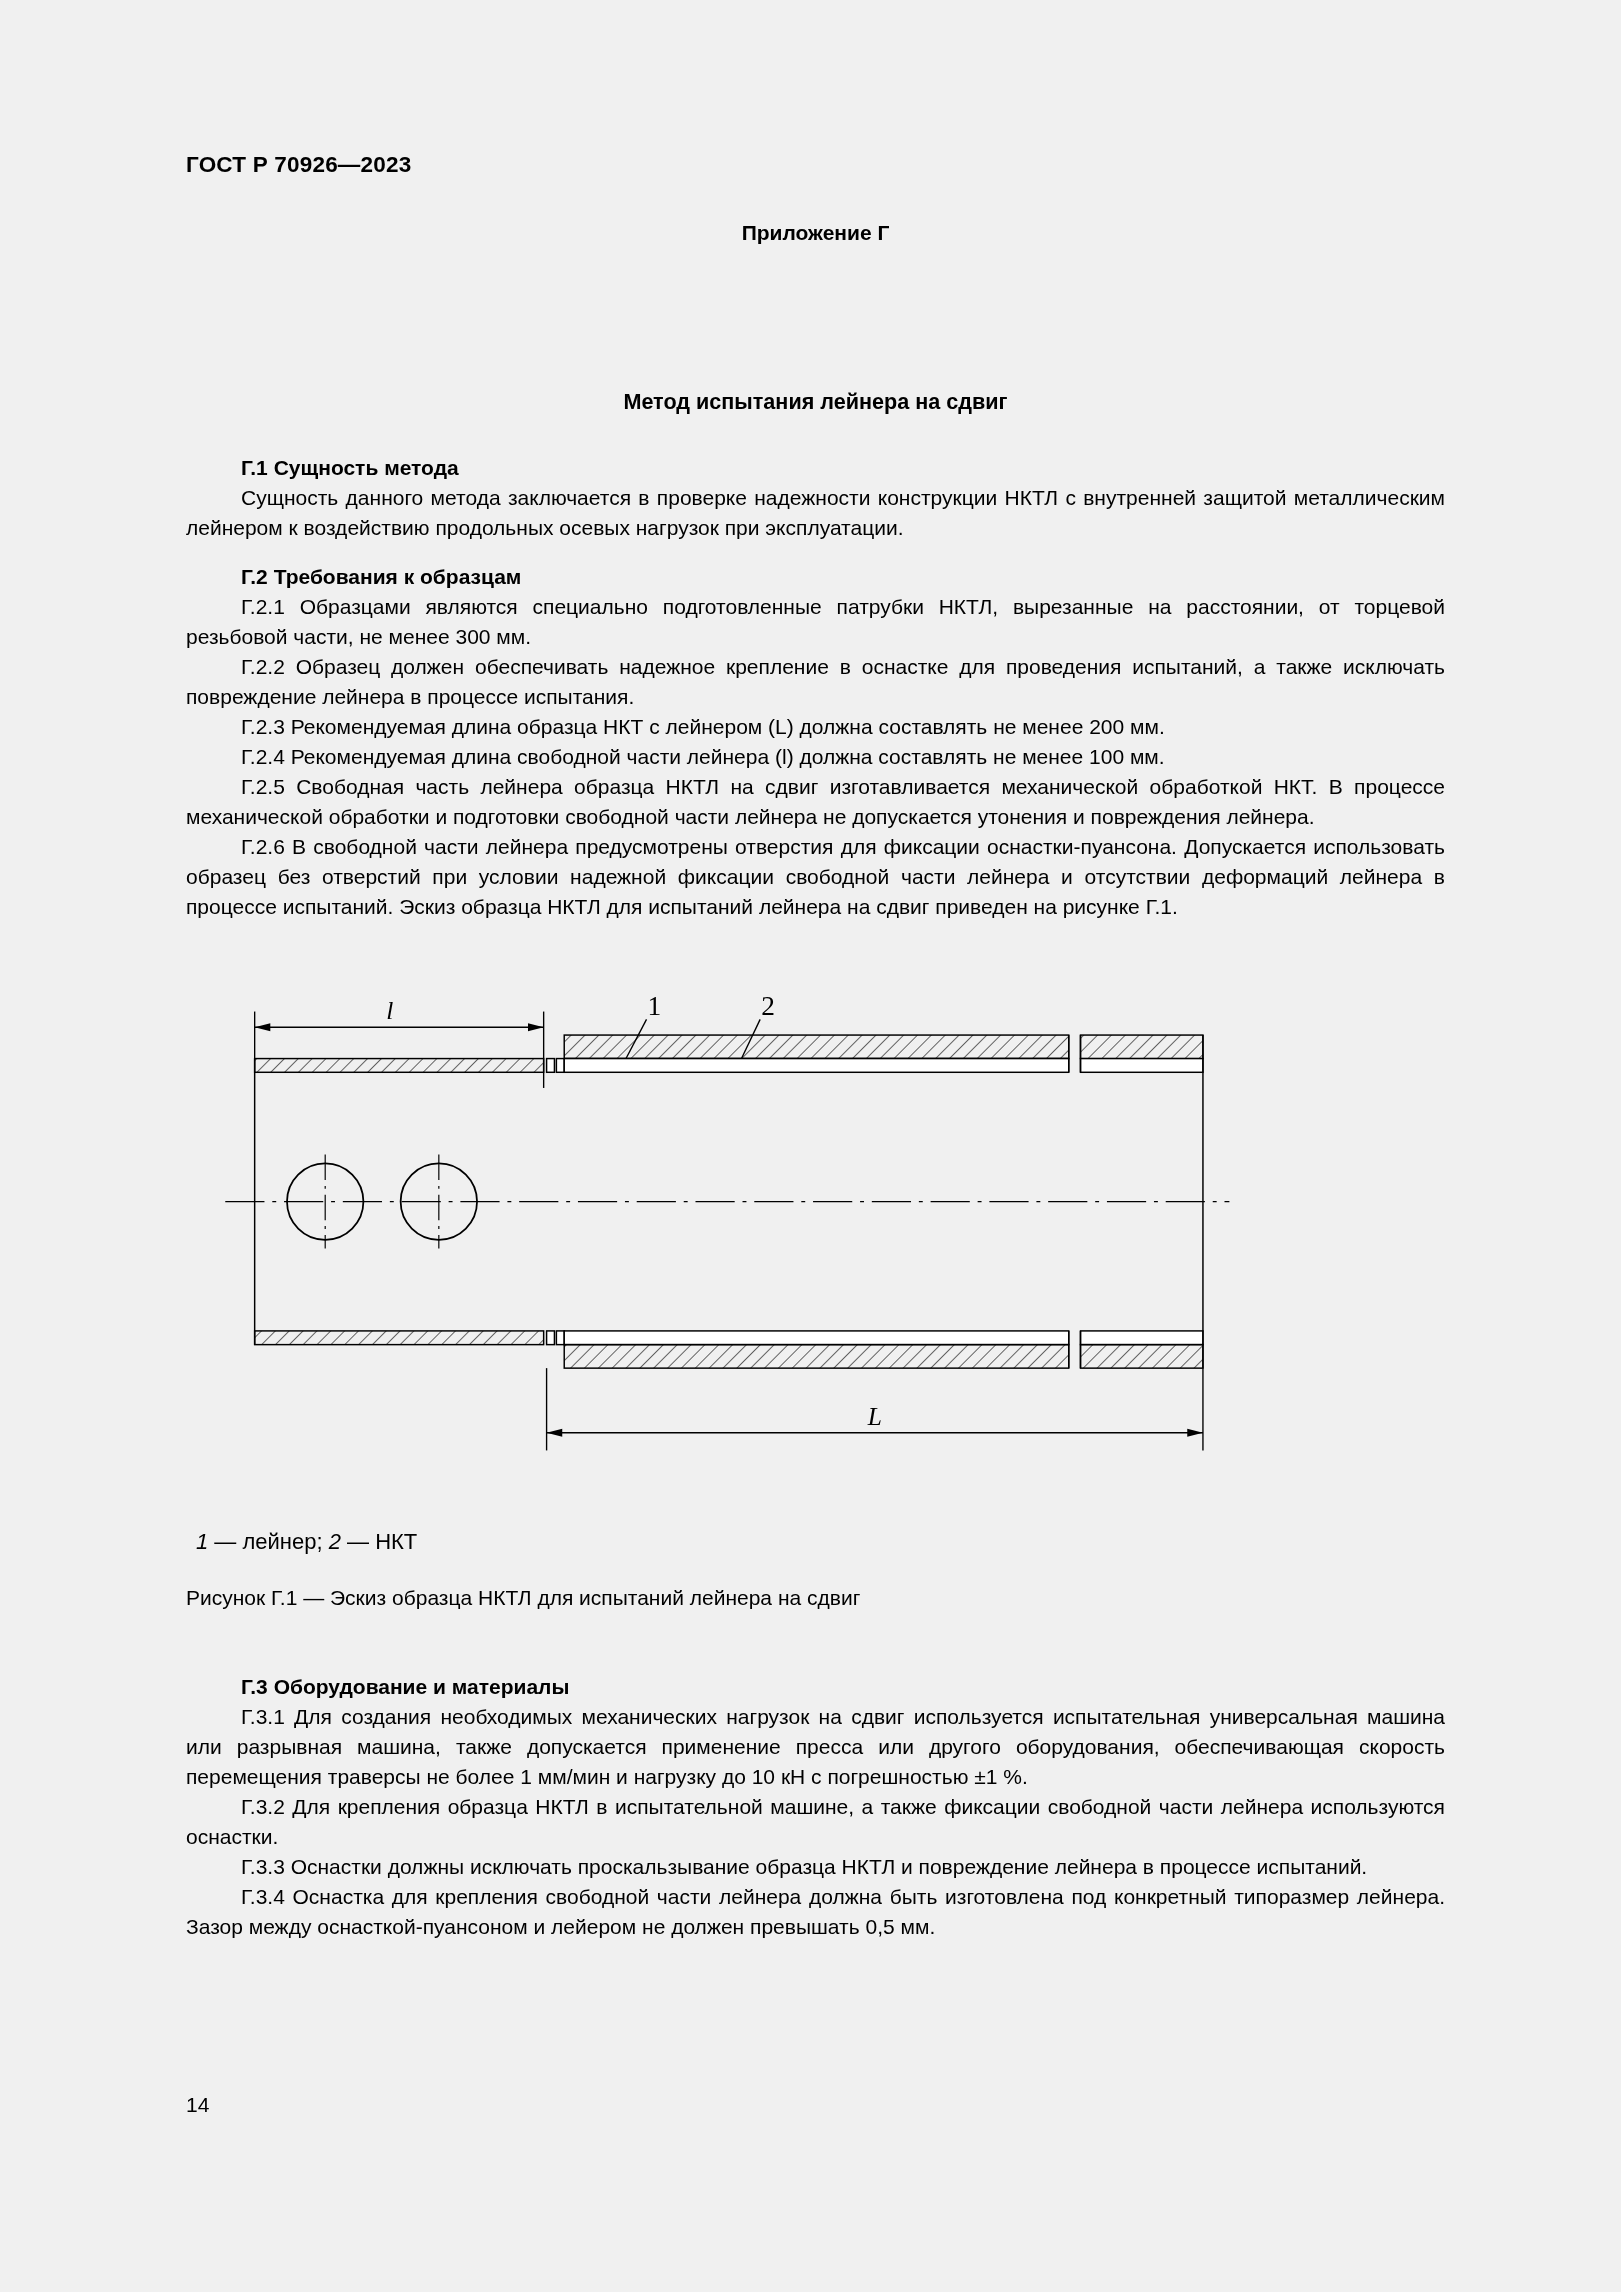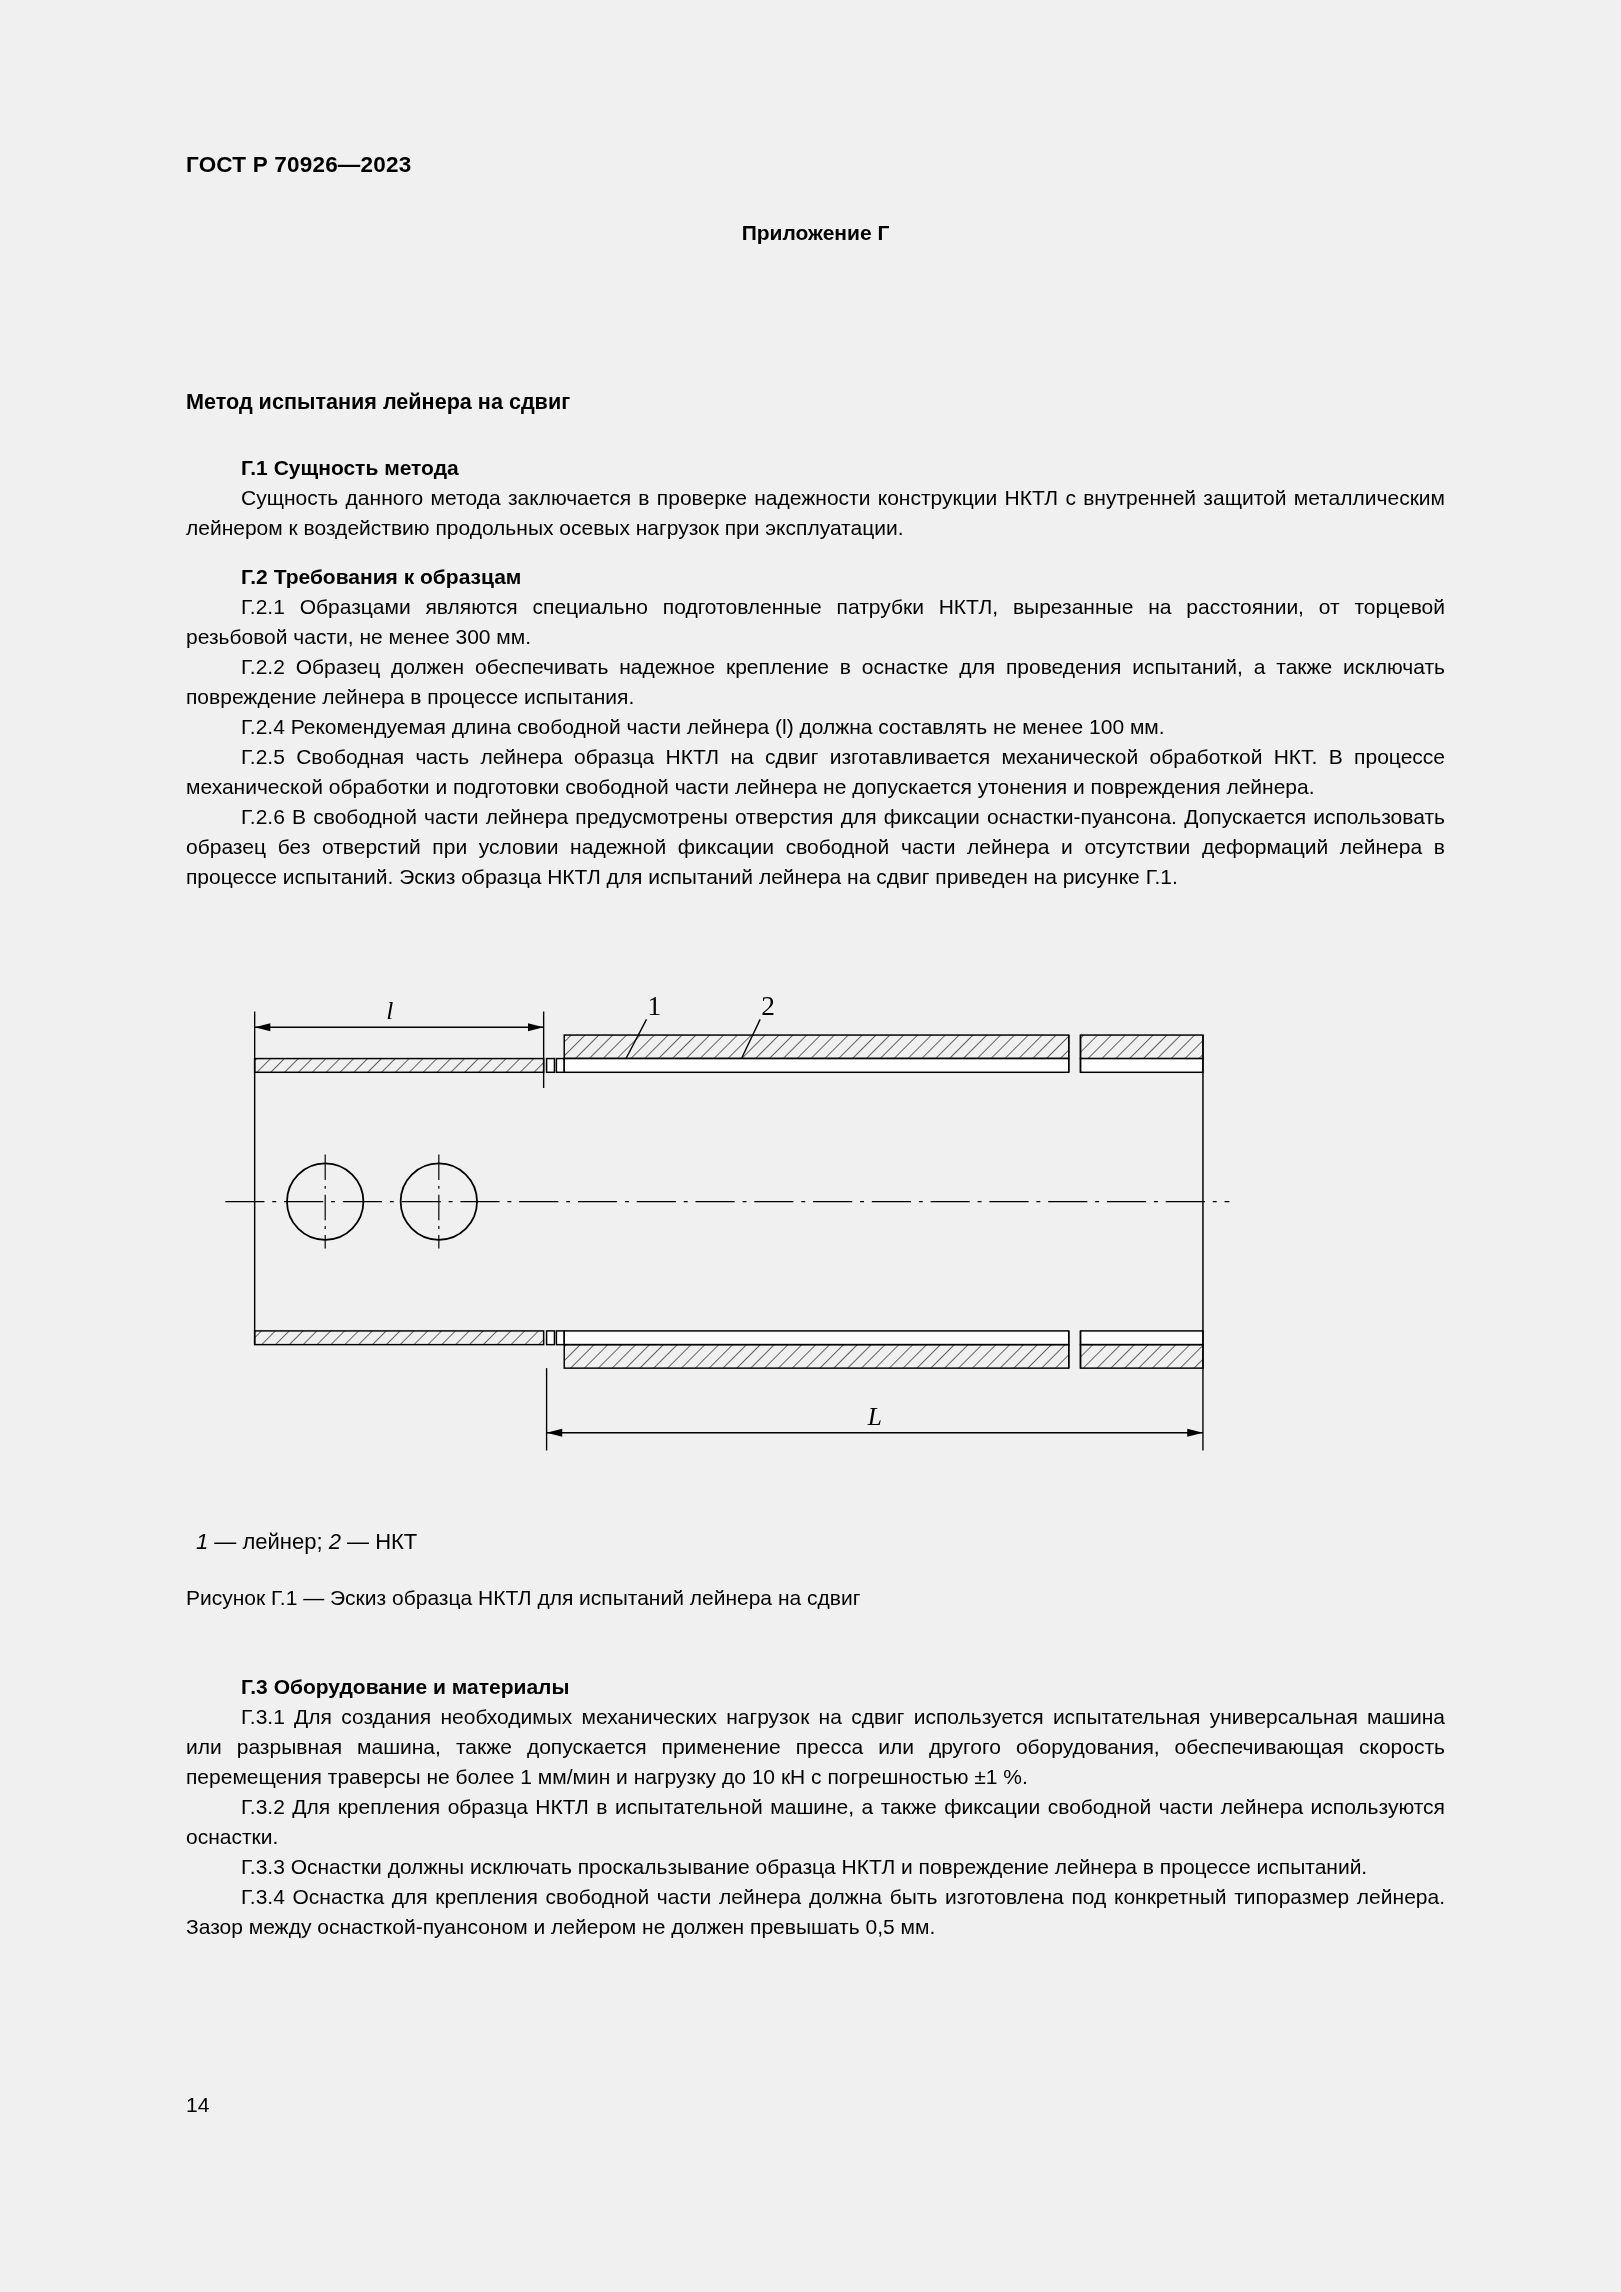--- a/index.html
+++ b/index.html
@@ -40,20 +40,21 @@
     text-align: center;
     font-size: 21px;
     font-weight: bold;
     line-height: 30px;
   }
   .doc-title {
     position: absolute;
     left: 0;
     top: 389px;
     width: 1259px;
+    text-align: center;
     font-size: 21.6px;
     font-weight: bold;
   }
   .body-text {
     position: absolute;
     left: 0;
     width: 1259px;
     font-size: 21px;
     line-height: 30px;
     text-align: justify;
@@ -117,20 +118,21 @@
 
     <div class="body-text" style="top:453px;">
       <p class="sec-head">Г.1 Сущность метода</p>
       <p>Сущность данного метода заключается в проверке надежности конструкции НКТЛ с внутренней защитой металлическим лейнером к воздействию продольных осевых нагрузок при эксплуатации.</p>
     </div>
 
     <div class="body-text" style="top:562px;">
       <p class="sec-head">Г.2 Требования к образцам</p>
       <p>Г.2.1 Образцами являются специально подготовленные патрубки НКТЛ, вырезанные на расстоянии, от торцевой резьбовой части, не менее 300 мм.</p>
       <p>Г.2.2 Образец должен обеспечивать надежное крепление в оснастке для проведения испытаний, а также исключать повреждение лейнера в процессе испытания.</p>
+      <p>Г.2.3 Рекомендуемая длина образца НКТ с лейнером (L) должна составлять не менее 200 мм.</p>
       <p>Г.2.4 Рекомендуемая длина свободной части лейнера (l) должна составлять не менее 100 мм.</p>
       <p>Г.2.5 Свободная часть лейнера образца НКТЛ на сдвиг изготавливается механической обработкой НКТ. В процессе механической обработки и подготовки свободной части лейнера не допускается утонения и повреждения лейнера.</p>
       <p>Г.2.6 В свободной части лейнера предусмотрены отверстия для фиксации оснастки-пуансона. Допускается использовать образец без отверстий при условии надежной фиксации свободной части лейнера и отсутствии деформаций лейнера в процессе испытаний. Эскиз образца НКТЛ для испытаний лейнера на сдвиг приведен на рисунке Г.1.</p>
     </div>
 
     <div class="fig-wrap">
       <svg width="1259" height="529" viewBox="0 0 1285 540">
         <defs>
           <pattern id="hatch" width="10" height="10" patternTransform="rotate(45)" patternUnits="userSpaceOnUse">
             <line x1="0" y1="0" x2="0" y2="10" stroke="#000" stroke-width="1.2"></line>

